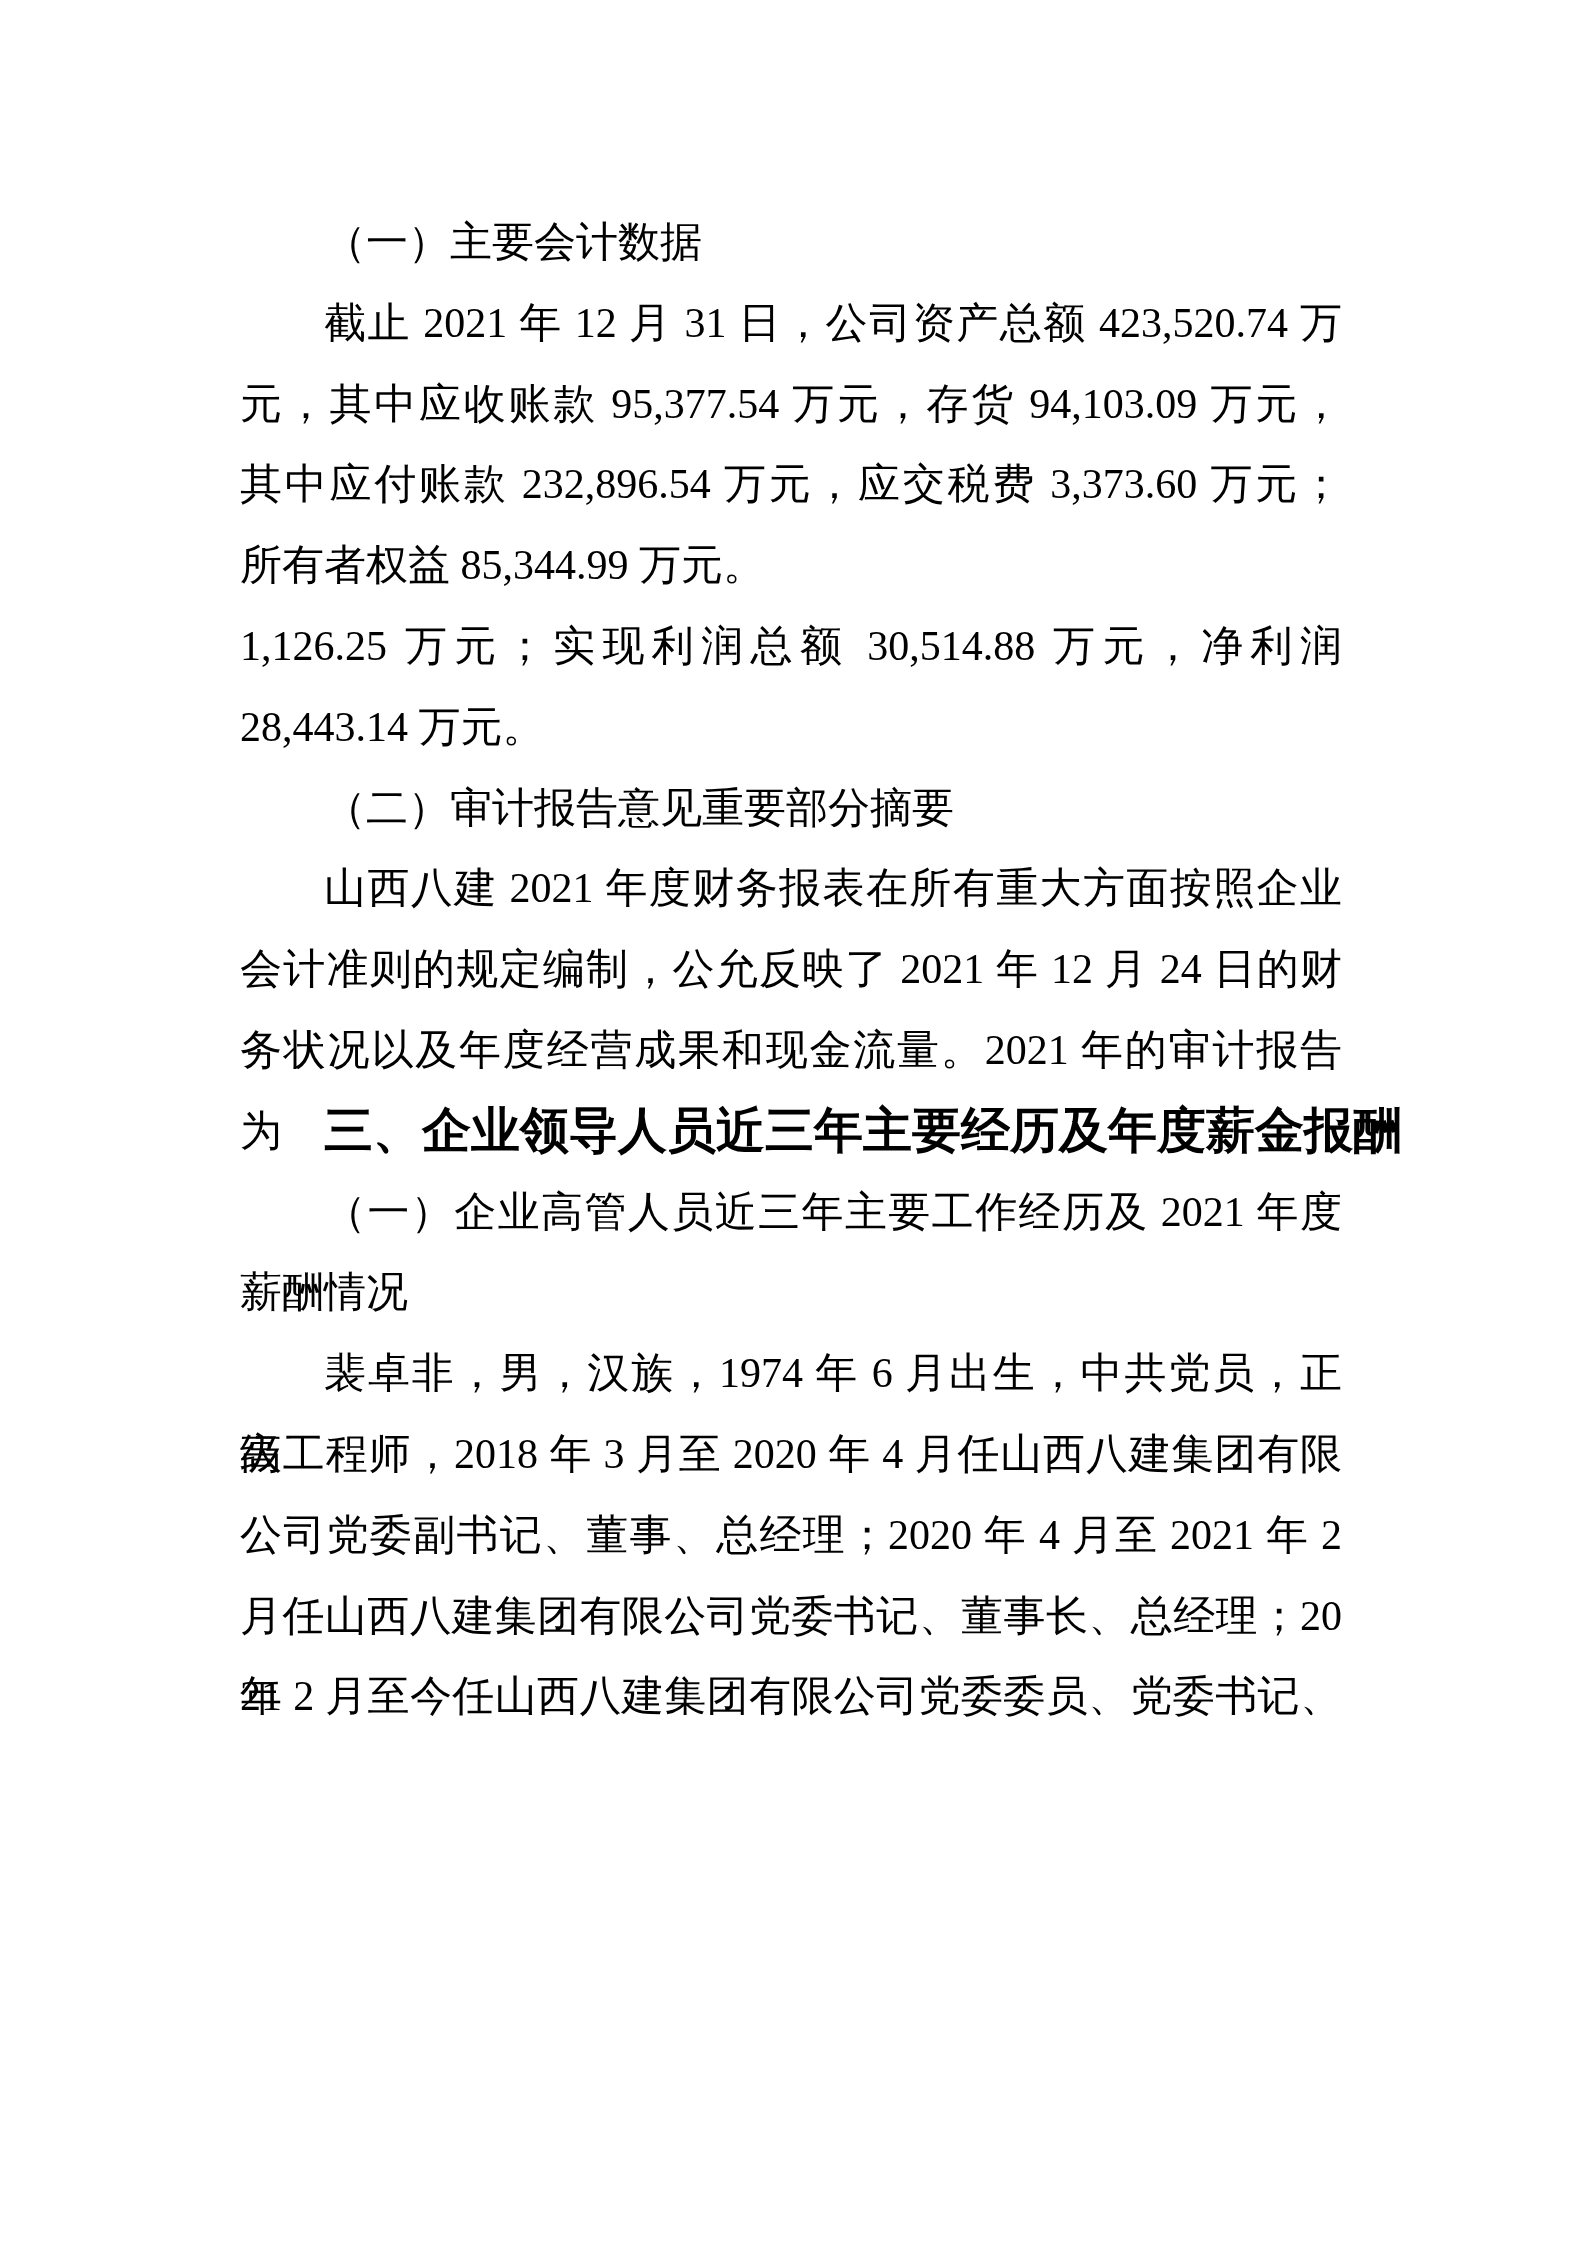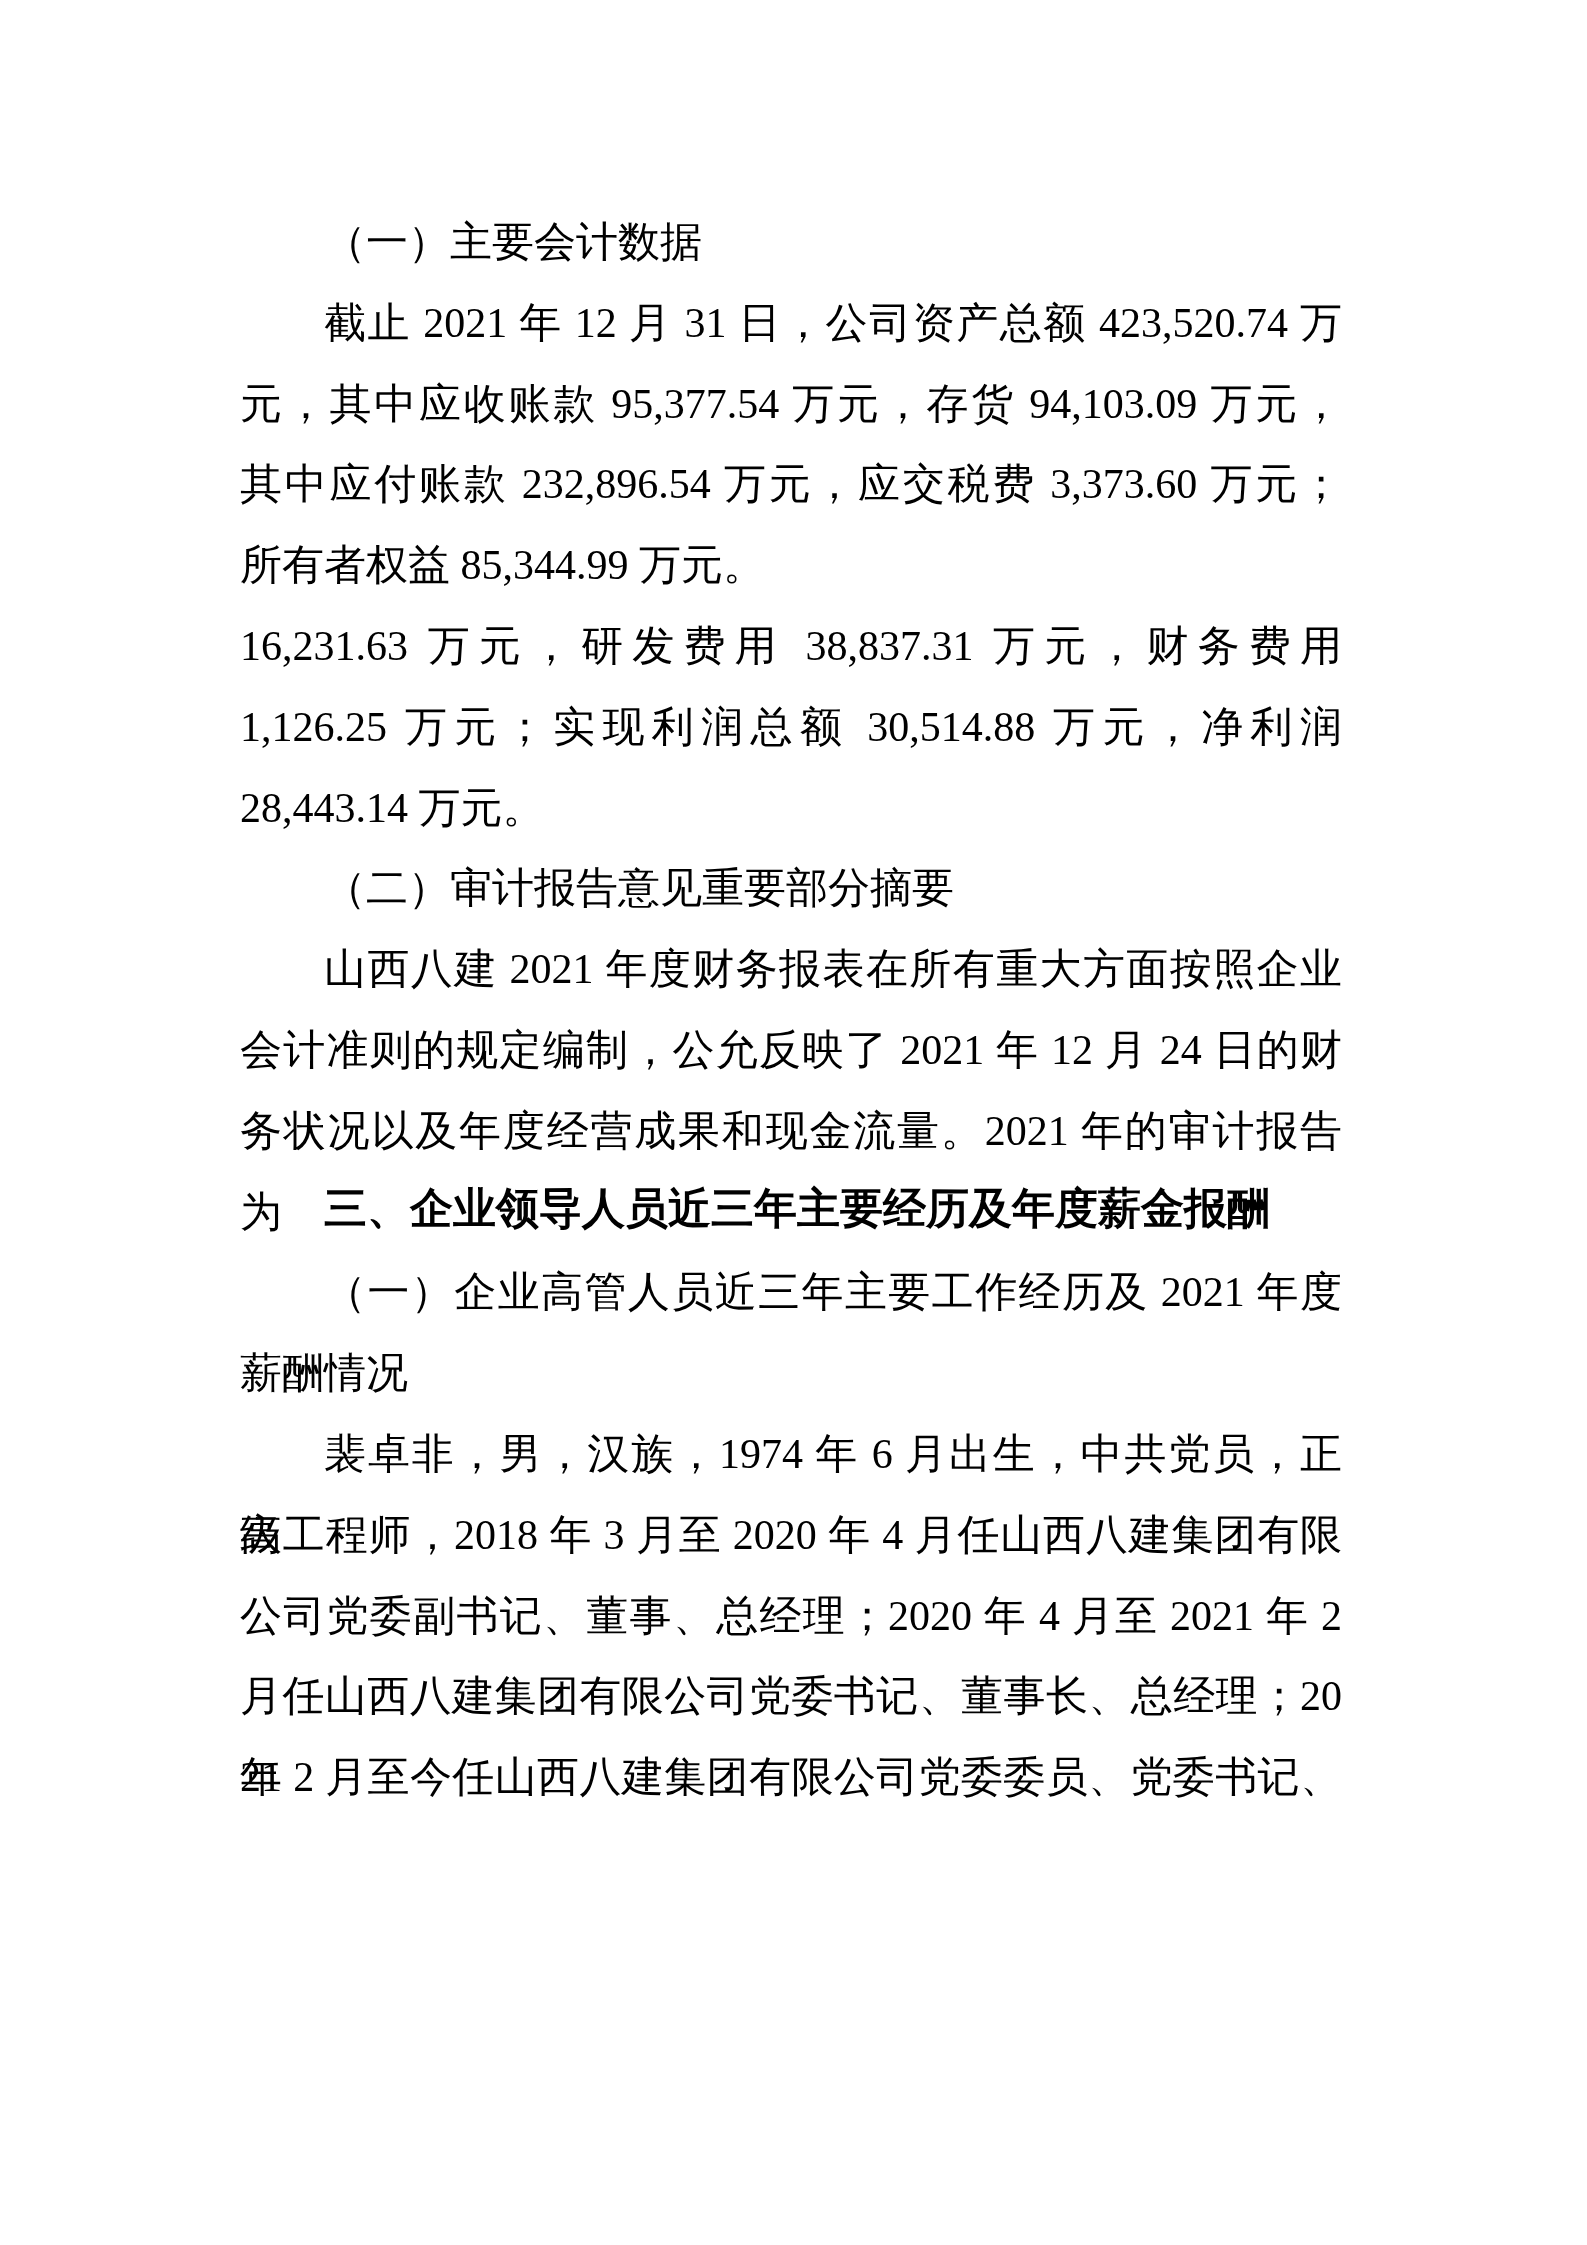--- a/index.html
+++ b/index.html
@@ -35,37 +35,36 @@
     text-align: justify;
     text-align-last: justify;
     word-break: break-all;
   }
   
   .indent {
     text-indent: 84px;
   }
   
   .head {
-    font-family: Liberation Mono, monospace;
+    font-family: Liberation Serif, serif;
     font-weight: 700;
-    font-size: 43px;
+    font-size: 49px;
   }
 </style>
 </head>
 <body>
 
 <div class="page">
   <div class="content">
 
     <div class="line indent">（一）主要会计数据</div>
     <div class="line indent just">截止 2021 年 12 月 31 日，公司资产总额 423,520.74 万</div>
     <div class="line just">元，其中应收账款 95,377.54 万元，存货 94,103.09 万元，</div>
     <div class="line just">其中应付账款 232,896.54 万元，应交税费 3,373.60 万元；</div>
     <div class="line">所有者权益 85,344.99 万元。</div>
-    <div class="line just">16,231.63 万元，研发费用 38,837.31 万元，财务费用</div>
     <div class="line just">1,126.25 万元；实现利润总额 30,514.88 万元，净利润</div>
     <div class="line">28,443.14 万元。</div>
     <div class="line indent">（二）审计报告意见重要部分摘要</div>
     <div class="line indent just">山西八建 2021 年度财务报表在所有重大方面按照企业</div>
     <div class="line just">会计准则的规定编制，公允反映了 2021 年 12 月 24 日的财</div>
     <div class="line just">务状况以及年度经营成果和现金流量。2021 年的审计报告为</div>
     <div class="line indent head">三、企业领导人员近三年主要经历及年度薪金报酬</div>
     <div class="line indent just">（一）企业高管人员近三年主要工作经历及 2021 年度</div>
     <div class="line">薪酬情况</div>
     <div class="line indent just">裴卓非，男，汉族，1974 年 6 月出生，中共党员，正高</div>

